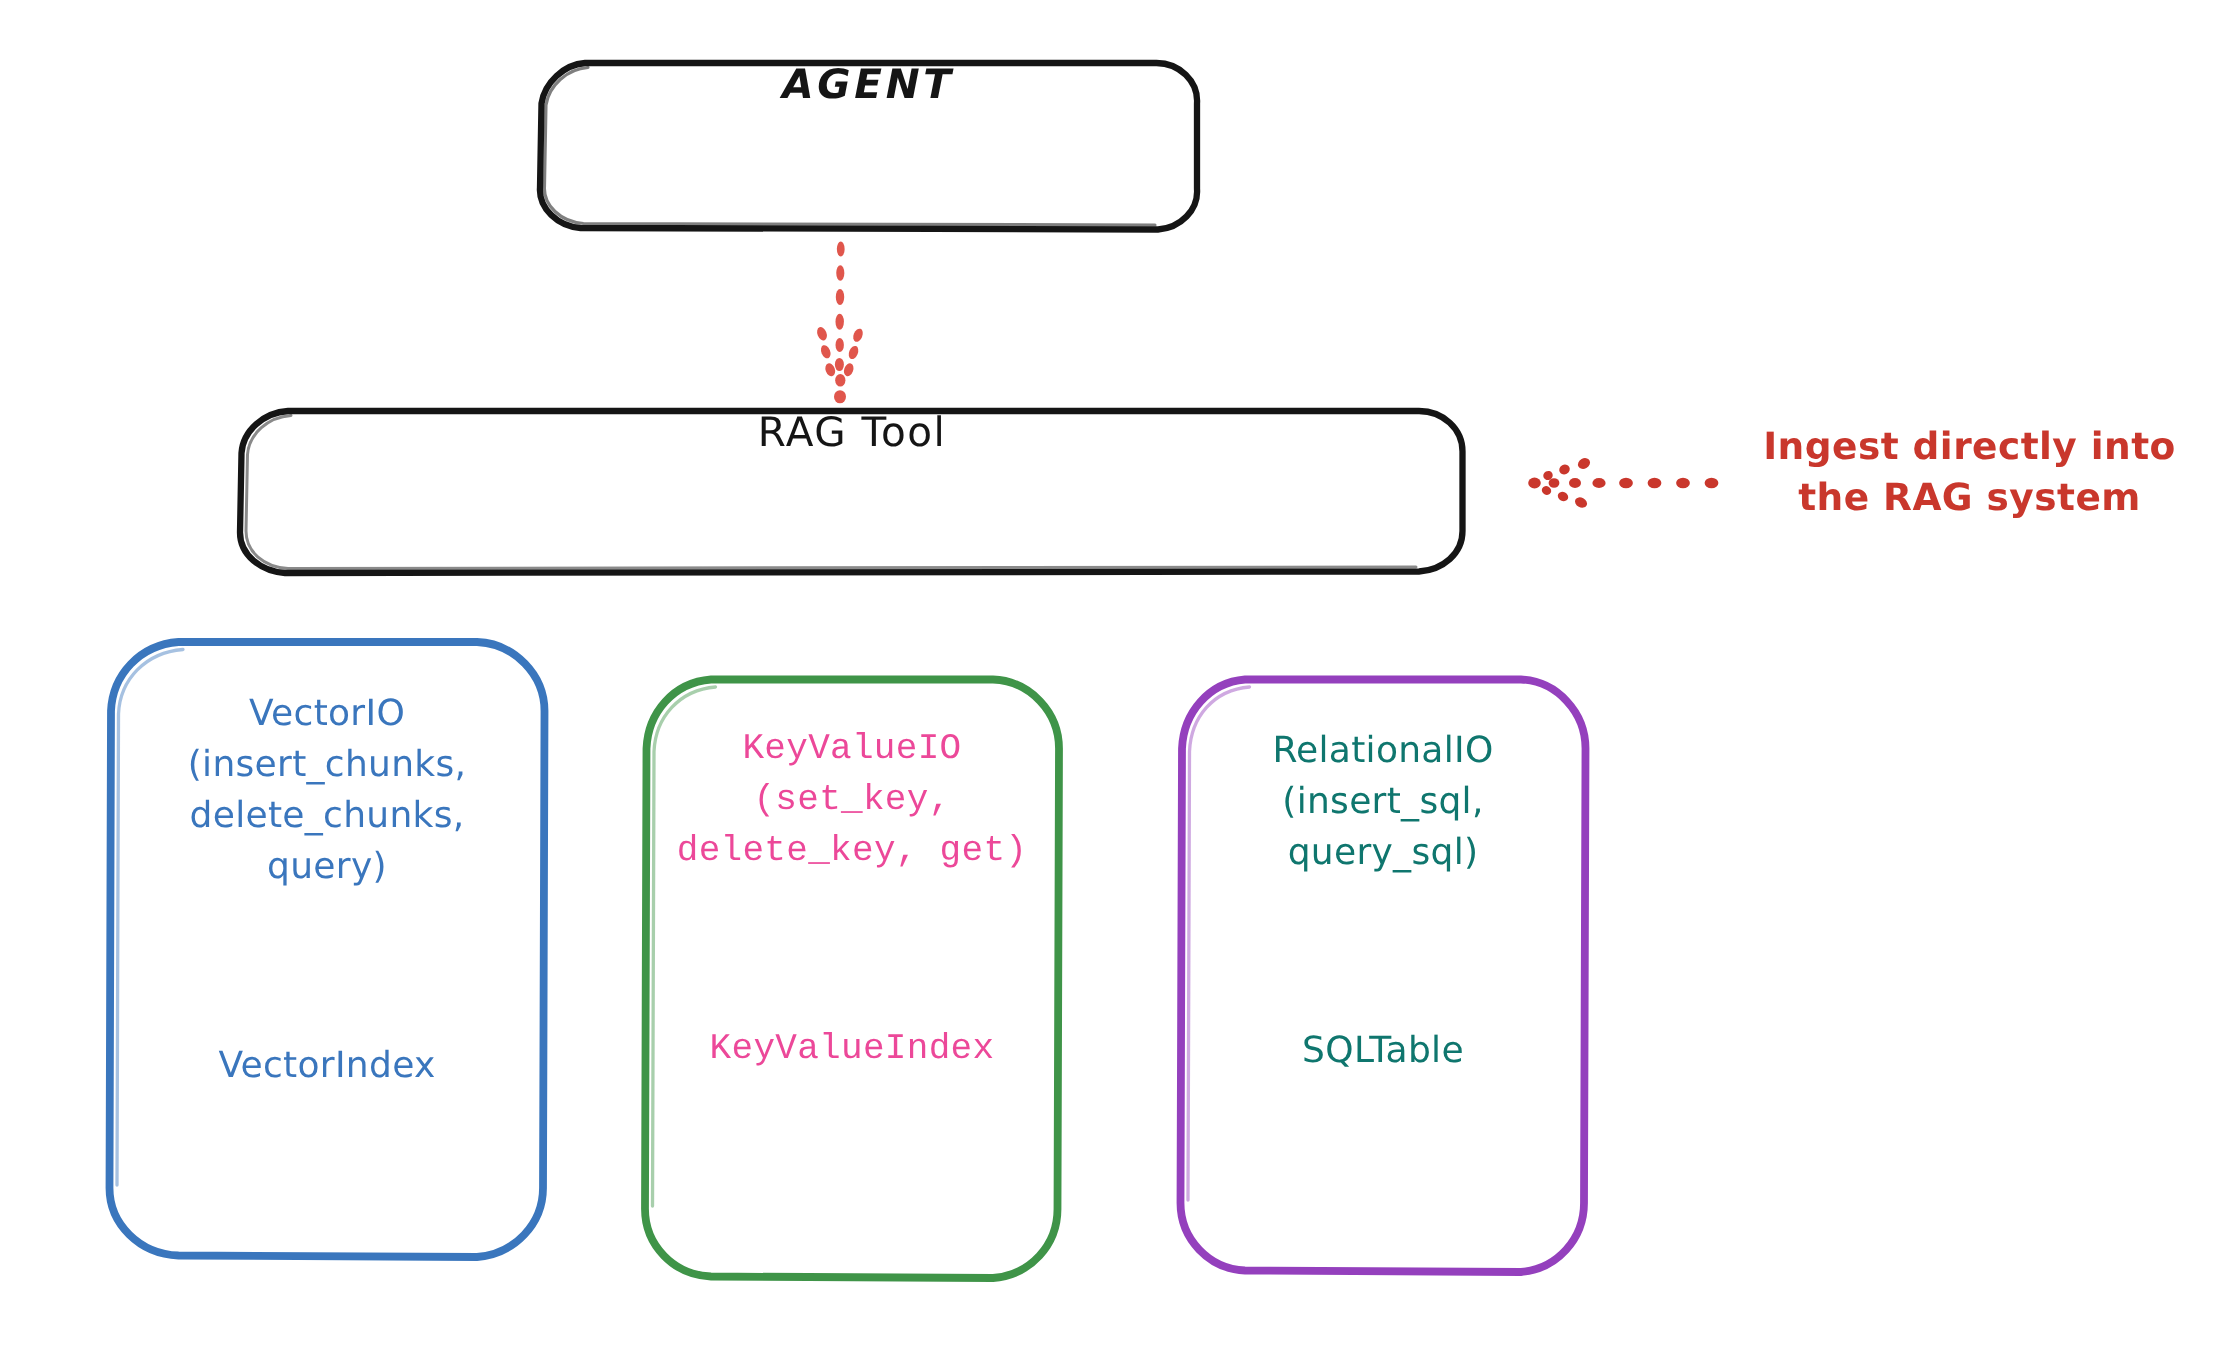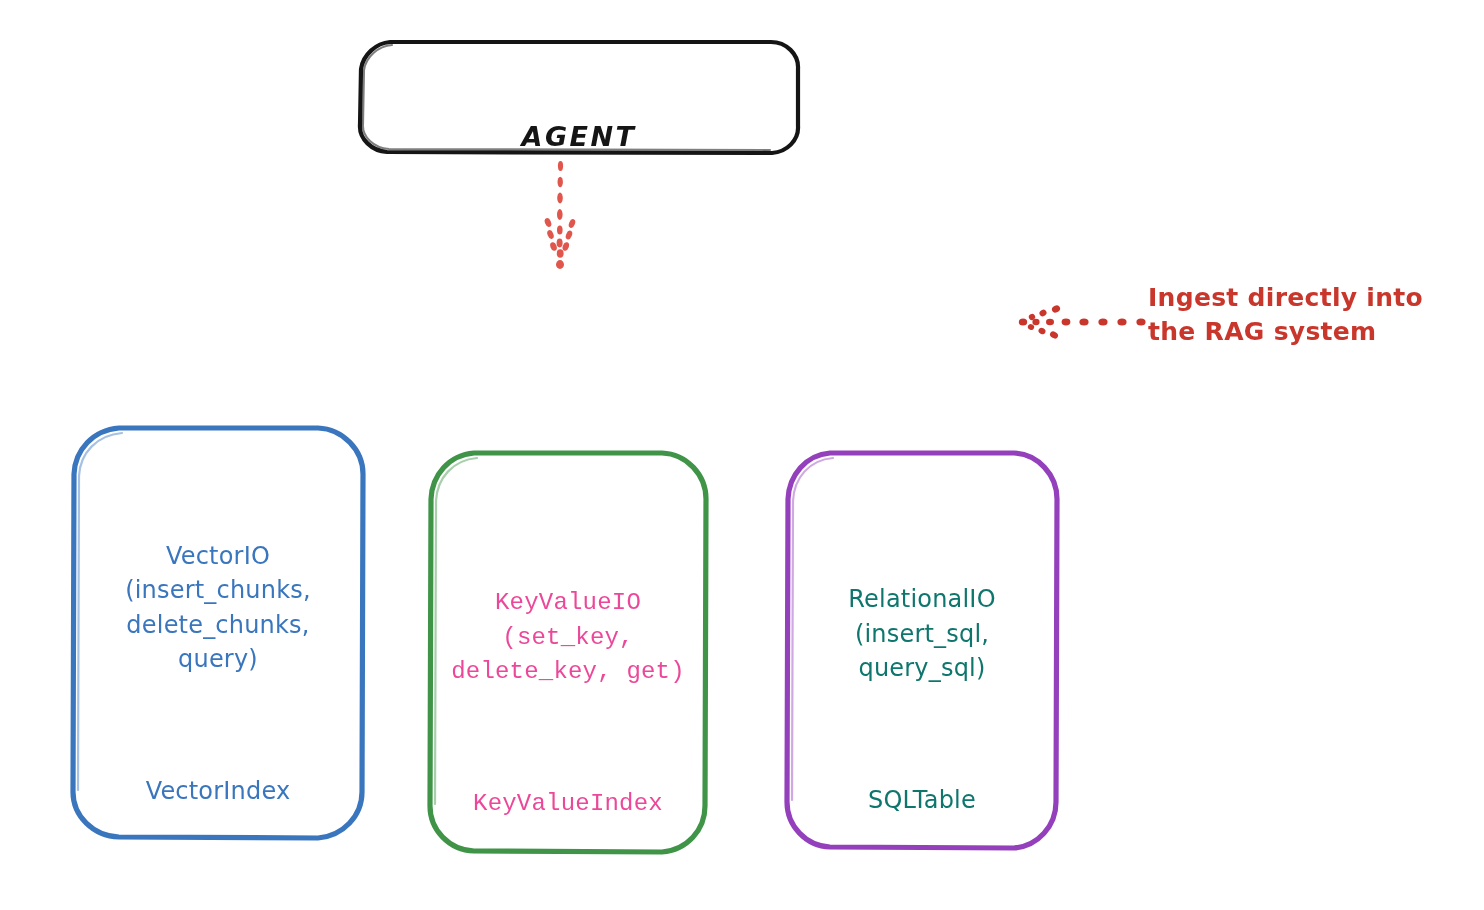--- a/index.html
+++ b/index.html
@@ -18,21 +18,21 @@
   .canvas {
     position: absolute;
     inset: 0;
   }
 
   
   .hbox {
     position: absolute;
     box-sizing: border-box;
     display: flex;
-    align-items: flex-end;
+    align-items: flex-start;
     justify-content: center;
     text-align: center;
     background: #ffffff;
   }
   .hbox .svgframe {
     position: absolute;
     inset: 0;
     width: 100%;
     height: 100%;
     overflow: visible;
@@ -98,21 +98,21 @@
   #annotation-text {
     position: absolute;
     left: 1148px;
     top: 281px;
     width: 330px;
     color: #c9372c;
     font-family: "DejaVu Sans", sans-serif;
     font-weight: 600;
     font-size: 25px;
     line-height: 1.36;
-    text-align: left;
+    text-align: center;
     white-space: pre-line;
     letter-spacing: 0.3px;
   }
 
   .arrow-svg { position: absolute; overflow: visible; }
   #arrow-agent-to-rag { left: 520px; top: 160px; width: 80px; height: 112px; }
   #arrow-ingest-to-rag { left: 1010px; top: 296px; width: 140px; height: 52px; }
 </style>
 </head>
 <body>
@@ -141,20 +141,27 @@
       <ellipse cx="28.0" cy="62.5" rx="3.0" ry="4.6" transform="rotate(-22 28 62.5)"></ellipse>
       <ellipse cx="30.5" cy="74.5" rx="2.9" ry="4.6" transform="rotate(-22 30.5 74.5)"></ellipse>
       <ellipse cx="33.5" cy="86.5" rx="3.1" ry="4.4" transform="rotate(-20 33.5 86.5)"></ellipse>
 
       <ellipse cx="52.0" cy="63.5" rx="2.9" ry="4.6" transform="rotate(22 52 63.5)"></ellipse>
       <ellipse cx="49.0" cy="75.0" rx="2.9" ry="4.6" transform="rotate(22 49 75)"></ellipse>
       <ellipse cx="45.8" cy="86.5" rx="3.0" ry="4.4" transform="rotate(20 45.8 86.5)"></ellipse>
     </g>
   </svg>
 
+  <div class="hbox" id="ragtool-box">
+    <svg class="svgframe" viewBox="0 0 824 113" preserveAspectRatio="none">
+      <path d="M36,3 C20,4 6,16 5,31 L4,84 C4,99 18,110 34,111 L790,110 C806,109 819,98 819,83 L819,30 C819,15 806,3 790,3 Z" fill="#ffffff" stroke="#151515" stroke-width="4.2" stroke-linecap="round" stroke-linejoin="round"></path>
+      <path d="M38,6 C23,7 10,18 9,32 L8,83 C8,97 20,107 36,108 L788,107" fill="none" stroke="#151515" stroke-width="2.0" stroke-linecap="round" opacity="0.5"></path>
+    </svg>
+    <span class="lbl">RAG Tool</span>
+  </div>
 
   <svg class="arrow-svg" id="arrow-ingest-to-rag" viewBox="0 0 140 52">
     <g fill="#c9372c">
 
       <ellipse cx="131" cy="26" rx="4.6" ry="3.5"></ellipse>
       <ellipse cx="112" cy="26" rx="4.6" ry="3.5"></ellipse>
       <ellipse cx="93" cy="26" rx="4.6" ry="3.5"></ellipse>
       <ellipse cx="74" cy="26" rx="4.6" ry="3.5"></ellipse>
       <ellipse cx="56" cy="26" rx="4.4" ry="3.4"></ellipse>
       <ellipse cx="40" cy="26" rx="4.0" ry="3.3"></ellipse>

